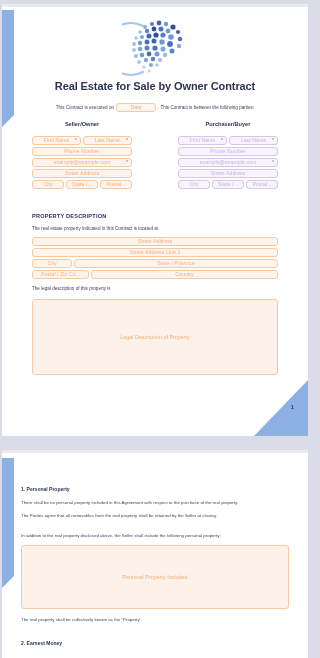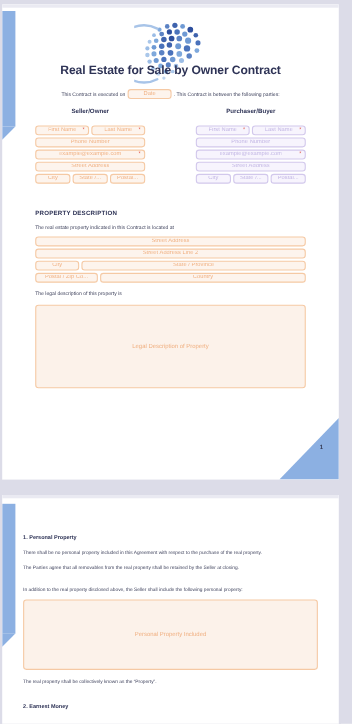--- a/index.html
+++ b/index.html
@@ -102,21 +102,21 @@
     position: absolute;
     left: 0; right: 0;
     top: 0;
   }
   .doc-title {
     text-align: center;
     font-size: 11px;
     font-weight: bold;
     color: #2e3356;
     letter-spacing: -0.1px;
-    margin-top: 54px;
+    margin-top: 76px;
   }
   .exec-line {
     margin-top: 11px;
     text-align: center;
     font-size: 4.6px;
     color: #40445e;
     white-space: nowrap;
     display: flex;
     align-items: center;
     justify-content: center;

